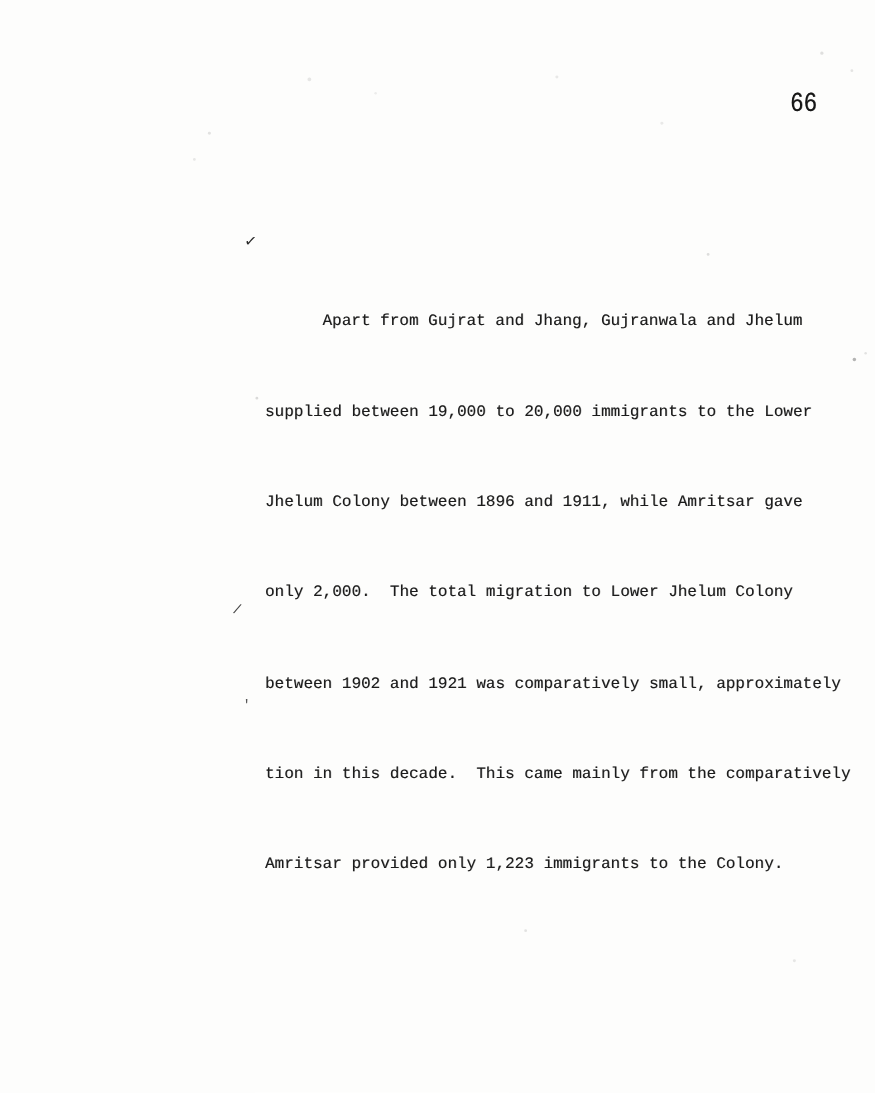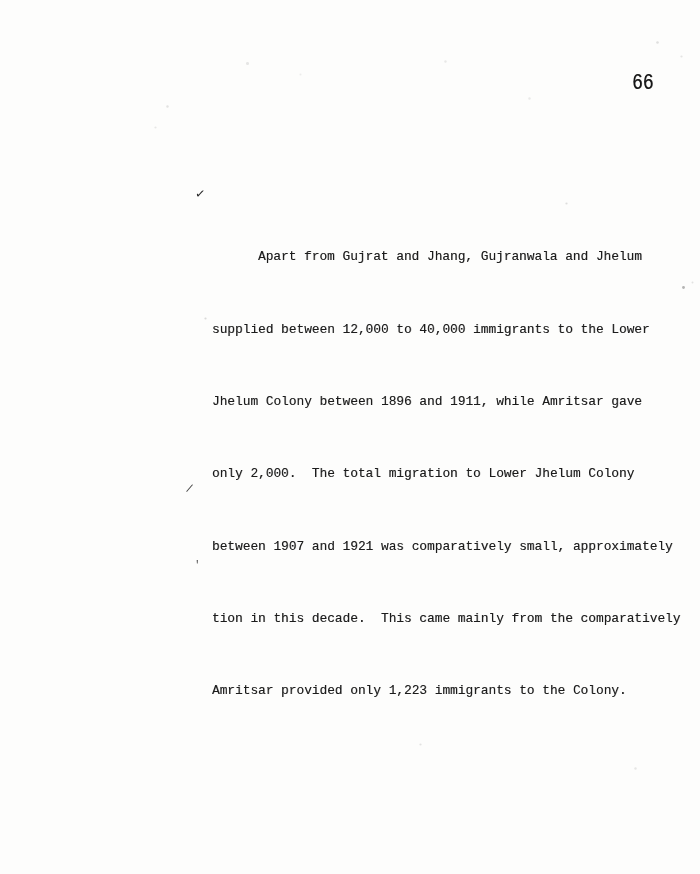--- a/index.html
+++ b/index.html
@@ -79,24 +79,24 @@
   <div class="pageno">66</div>
 
   <div class="mark check">✓</div>
   <div class="mark slash">/</div>
   <div class="mark tick">'</div>
 
   <div class="body-text">
 
     <div class="para">
       <div class="line first">Apart from Gujrat and Jhang, Gujranwala and Jhelum</div>
-      <div class="line">supplied between 12,000 to 40,000 immigrants to the Lower</div>
+      <div class="line">supplied between 19,000 to 20,000 immigrants to the Lower</div>
       <div class="line">Jhelum Colony between 1896 and 1911, while Amritsar gave</div>
       <div class="line">only 2,000.  The total migration to Lower Jhelum Colony</div>
-      <div class="line">between 1907 and 1921 was comparatively small, approximately</div>
+      <div class="line">between 1902 and 1921 was comparatively small, approximately</div>
       <div class="line">tion in this decade.  This came mainly from the comparatively</div>
       <div class="line">Amritsar provided only 1,223 immigrants to the Colony.</div>
     </div>
 
     
 
     
 
     
 

